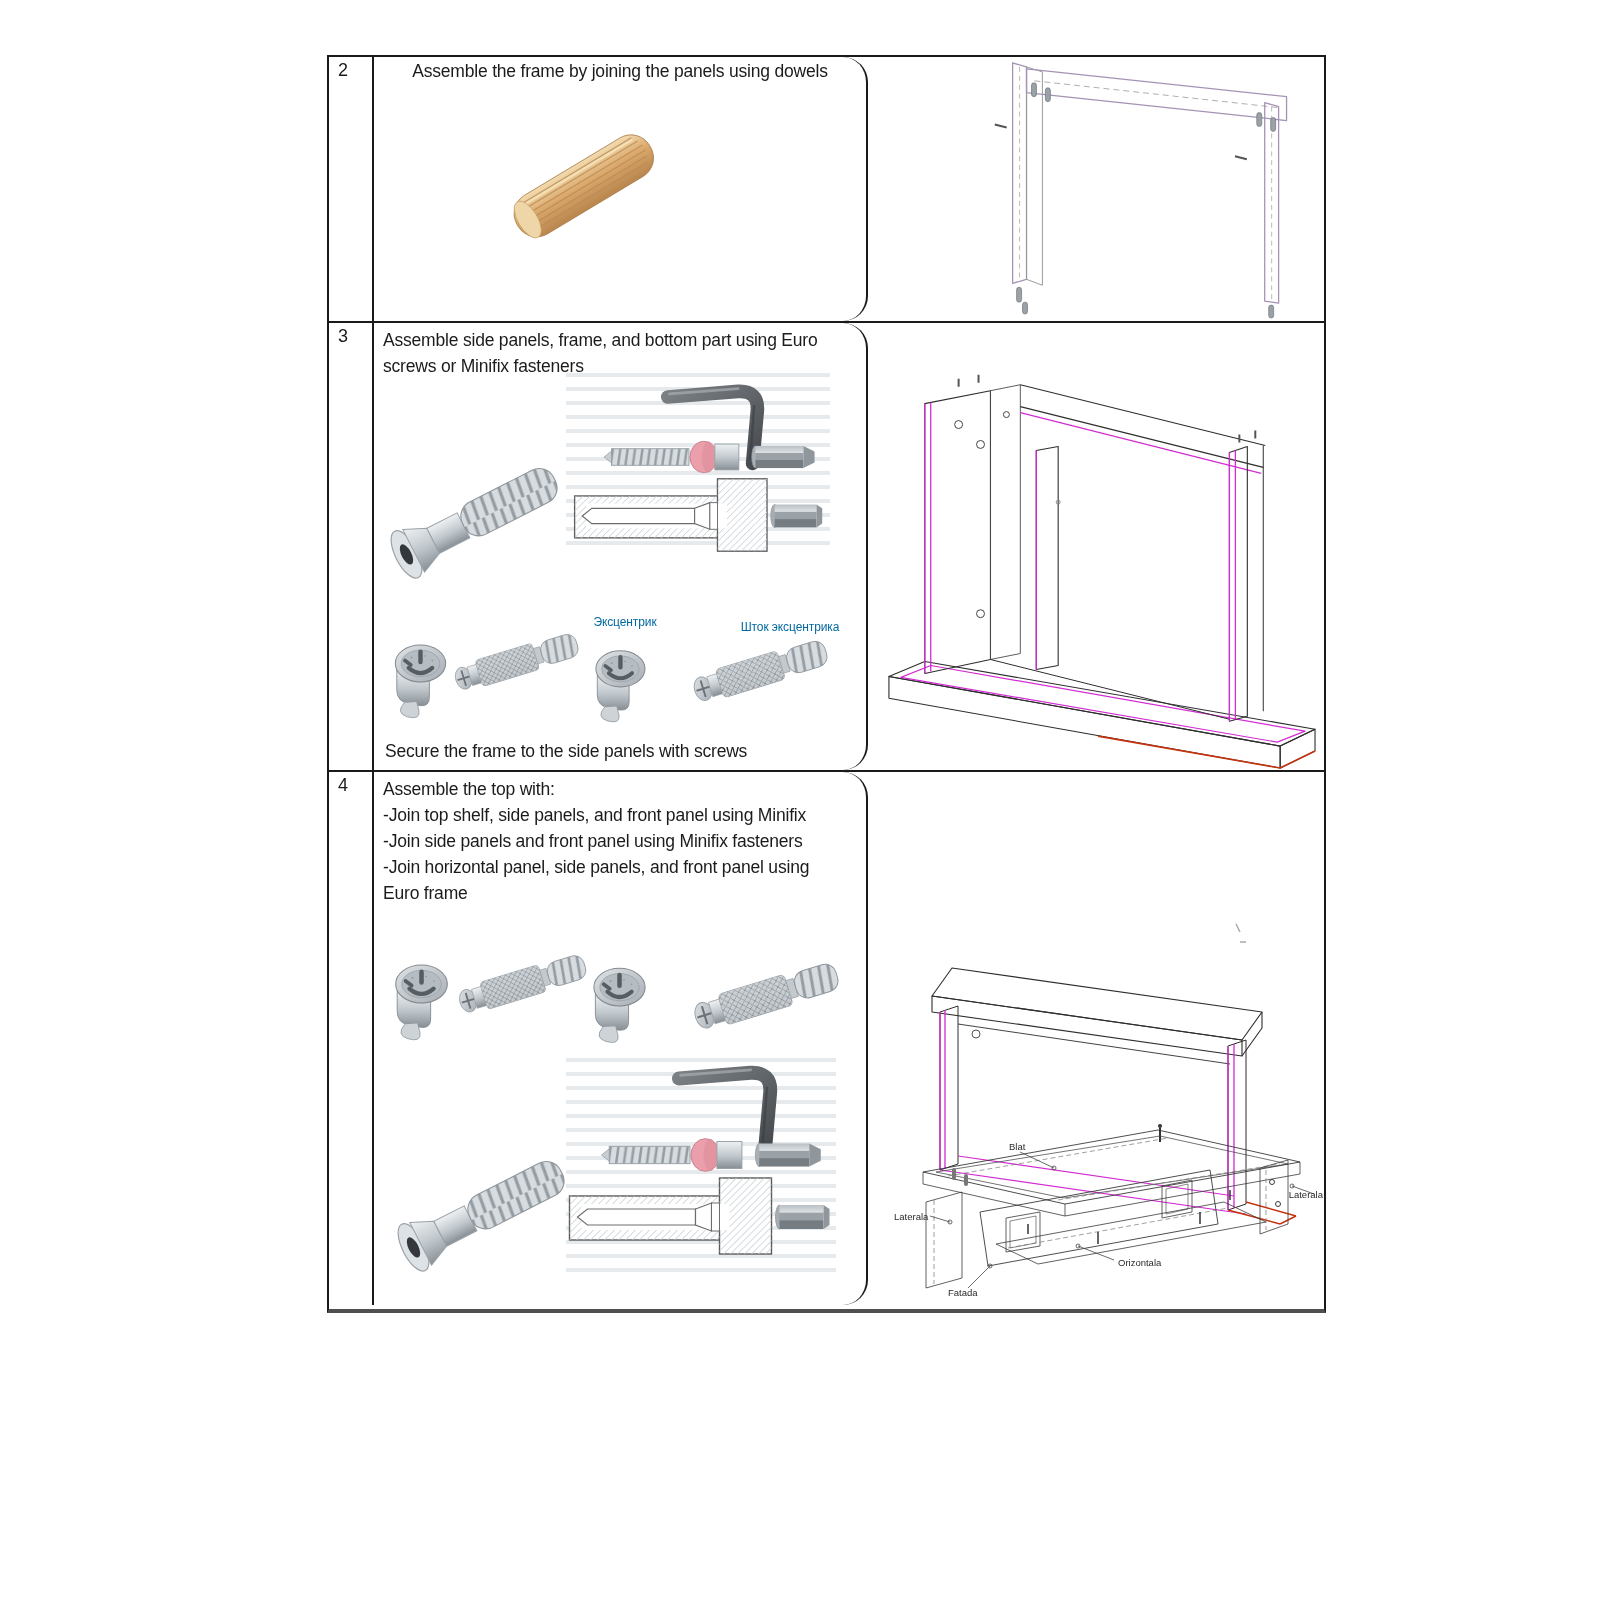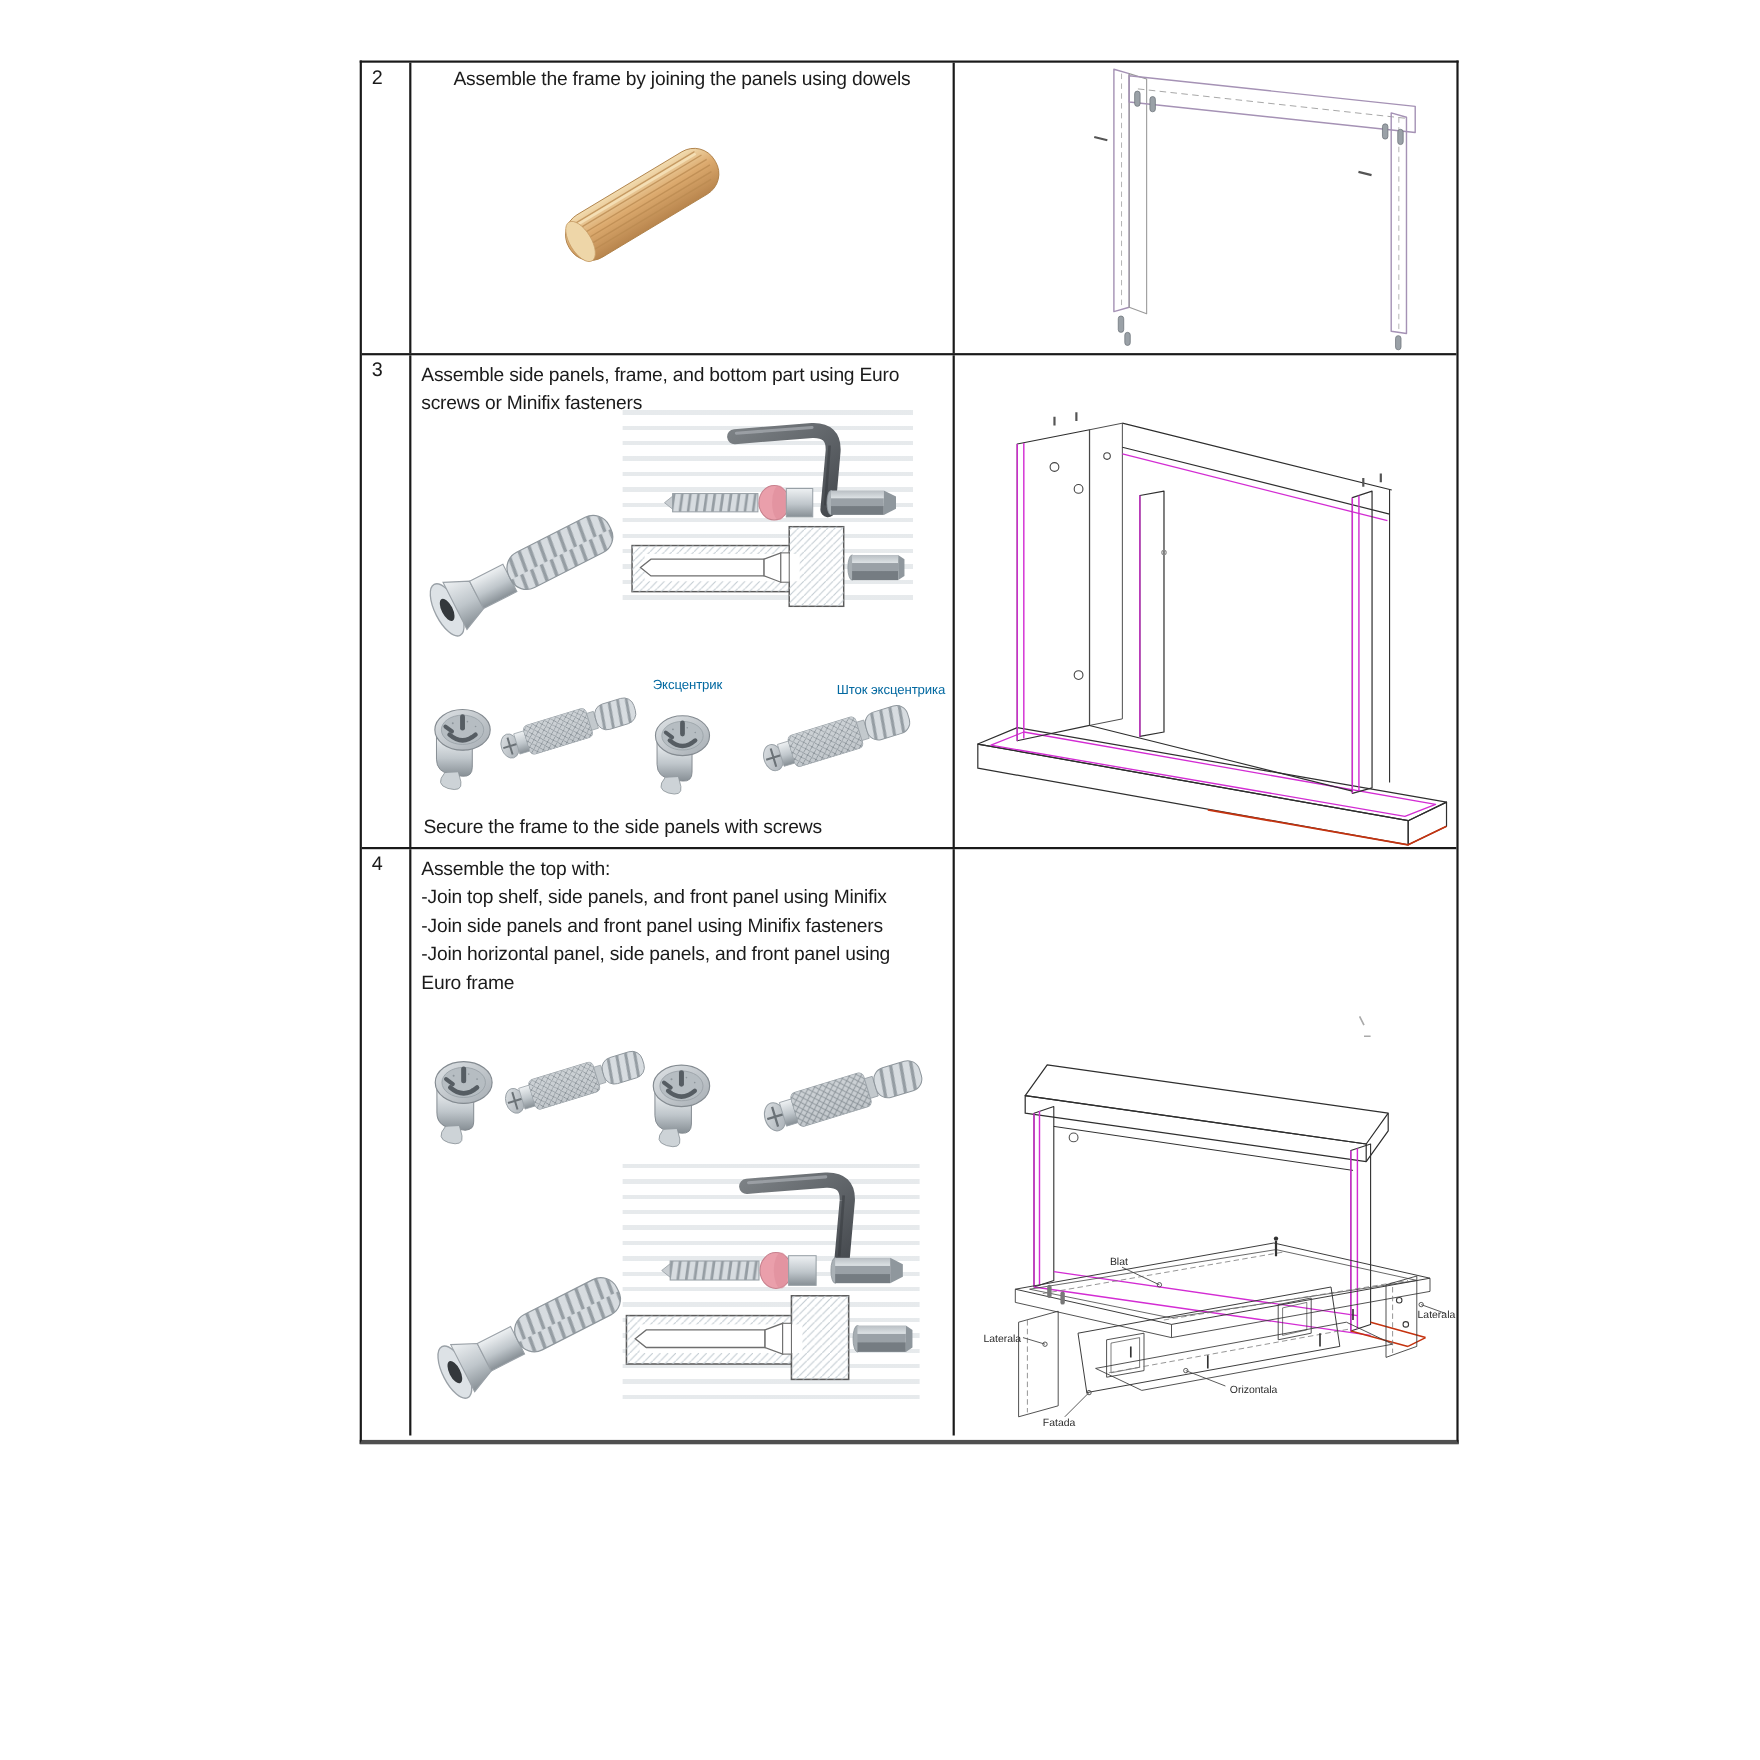--- a/index.html
+++ b/index.html
@@ -4,21 +4,21 @@
 <style>
   html,body{margin:0;padding:0;width:1600px;height:1600px;background:#fff;overflow:hidden;
     font-family:"Liberation Sans", sans-serif;color:#1b1b1b;}
   .page{position:absolute;inset:0;background:#fff;}
   .itable{position:absolute;left:327px;top:55px;width:999px;height:1258px;box-sizing:border-box;
     border:2px solid #1a1a1a;border-bottom:4px solid #4f4f4f;background:#fff;}
   .row{display:flex;box-sizing:border-box;}
   .row.rb{border-bottom:2px solid #1a1a1a;}
   .c{box-sizing:border-box;position:relative;}
   .c-num{width:45px;border-right:2px solid #1a1a1a;font-size:18px;padding:3px 0 0 9px;}
-  .c-txt{width:494px;border-right:2px solid #1a1a1a;}
+  .c-txt{width:494px;border-right:2px solid #1a1a1a;border-radius:25px;}
   .c-dia{flex:1;}
   .txtpad{padding:4px 6px 0 9px;font-size:17.5px;letter-spacing:-0.2px;line-height:26px;}
   .tline{white-space:nowrap;}
   .centerline{margin-top:4px;text-align:center;font-size:17.5px;letter-spacing:-0.2px;}
   .hw{position:absolute;}
   .ruslab{position:absolute;font-size:12px;letter-spacing:-0.1px;color:#0369a1;text-align:center;z-index:5;}
   .footnote{position:absolute;left:11px;top:418px;font-size:17.5px;letter-spacing:-0.2px;white-space:nowrap;}
   .watermark{position:absolute;background:repeating-linear-gradient(180deg,
       rgba(255,255,255,0) 0 4px, rgba(168,180,188,0.28) 4px 8px, rgba(255,255,255,0) 8px 14px);
     filter:blur(0.7px);z-index:0;}
@@ -208,21 +208,21 @@
         <svg class="hw" style="left:224px;top:110px;width:230px;height:48px" viewBox="0 0 240 52">
             <use href="#sym-euroscrew"></use>
           </svg>
         <svg class="hw" style="left:190px;top:152px;width:266px;height:80px" viewBox="0 0 265 84">
             <use href="#sym-section"></use>
           </svg>
         <svg class="hw" style="left:2px;top:118px;width:200px;height:150px" viewBox="0 0 200 150">
             <use href="#sym-confirmat"></use>
           </svg>
         <div class="ruslab" style="left:196px;top:292px;width:110px">Эксцентрик</div>
-        <div class="ruslab" style="left:356px;top:297px;width:160px">Шток эксцентрика</div>
+        <div class="ruslab" style="left:336px;top:297px;width:160px">Шток эксцентрика</div>
         <svg class="hw" style="left:8px;top:306px;width:74px;height:100px" viewBox="0 0 100 130">
             <use href="#sym-cam"></use>
           </svg>
         <svg class="hw" style="left:76px;top:286px;width:136px;height:102px" viewBox="0 0 170 120">
             <use href="#sym-bolt"></use>
           </svg>
         <svg class="hw" style="left:200px;top:314px;width:90px;height:94px" viewBox="0 0 100 130">
             <use href="#sym-cam"></use>
           </svg>
         <svg class="hw" style="left:304px;top:294px;width:168px;height:104px" viewBox="0 0 170 120">

